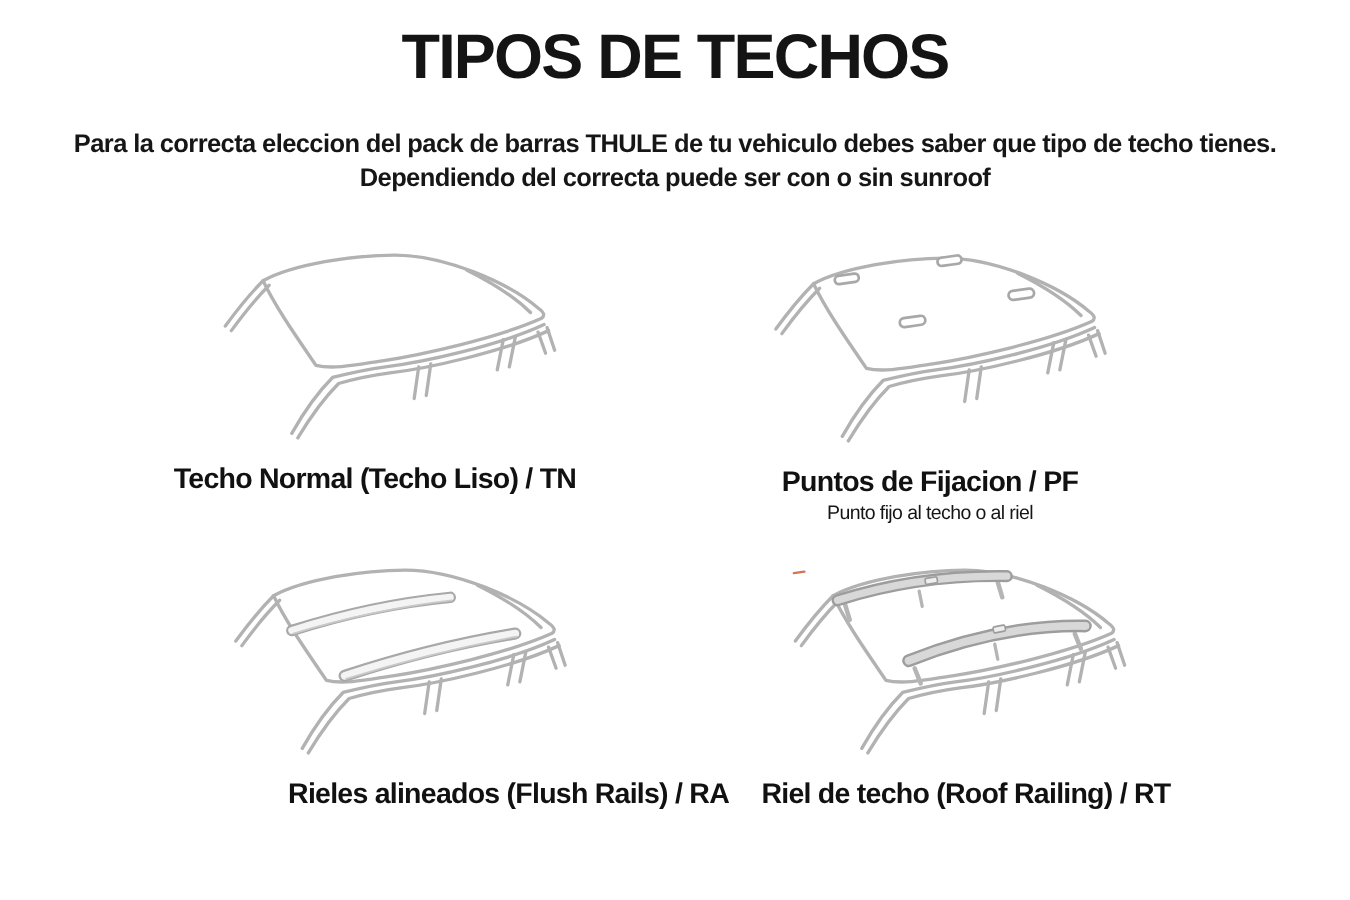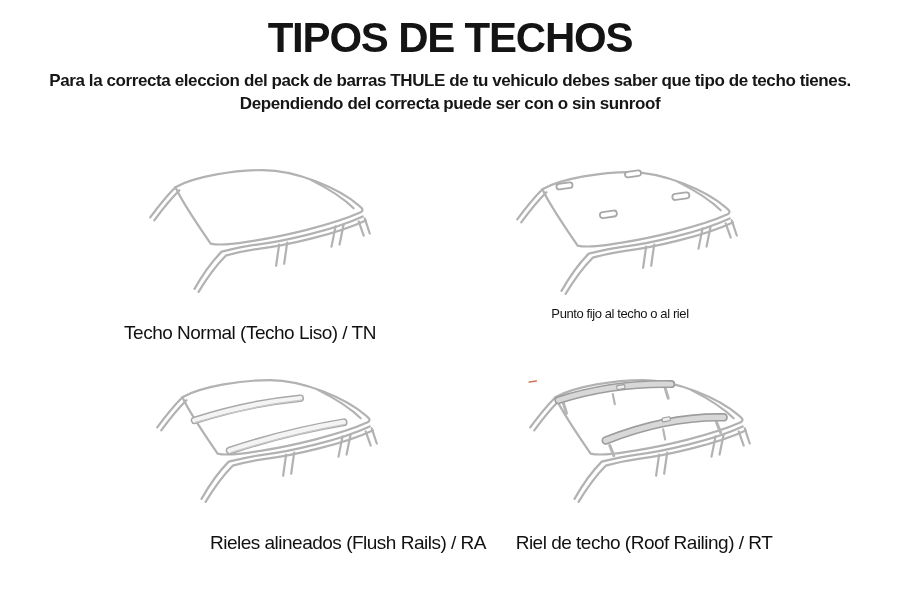--- a/index.html
+++ b/index.html
@@ -5,21 +5,21 @@
   html,body{margin:0;padding:0;}
   body{
     width:900px;height:600px;
     background:#ffffff;
     font-family:"Liberation Sans", sans-serif;
     color:#1a1a1a;
     position:relative;
     overflow:hidden;
   }
   .page-title{
-    margin:14px 0 8px 0;
+    margin:14px 0 23px 0;
     text-align:center;
     font-size:42px;
     font-weight:bold;
     letter-spacing:-1.2px;
     color:#141414;
   }
   .intro{
     text-align:center;
     font-size:17px;
     font-weight:bold;
@@ -36,23 +36,23 @@
   .card-tl{left:30px;top:148px;}
   .card-tr{left:400px;top:150px;}
   .card-bl{left:46px;top:358px;text-align:right;}
   .card-br{left:424px;top:358px;}
   .card-tl svg{transform:translateX(11px);}
   .card-tr svg{transform:translateX(8px);}
   .card-bl svg{transform:translateX(2px);}
   .card-br svg{transform:translateX(-3px);}
   .roof-label{
     font-size:19px;
-    font-weight:normal;
+    font-weight:bold;
     letter-spacing:-0.5px;
-    margin-top:19px;
+    margin-top:6px;
     color:#111111;
   }
   .roof-sublabel{
     font-size:13px;
     font-weight:normal;
     letter-spacing:-0.4px;
     margin-top:1px;
     color:#151515;
   }
   .defs-holder{position:absolute;width:0;height:0;overflow:hidden;}
@@ -105,20 +105,21 @@
 <div class="card card-tr">
   <svg viewBox="0 0 230 140" width="232" height="141">
     <use href="#base-roof"></use>
     <g stroke="#a8a8a8" stroke-width="1.8" fill="#ffffff">
       <rect x="44" y="19" width="16" height="5.5" rx="2.7" transform="rotate(-8 52 22)"></rect>
       <rect x="112" y="7" width="16" height="5.5" rx="2.7" transform="rotate(-8 120 10)"></rect>
       <rect x="87" y="47" width="17" height="6" rx="3" transform="rotate(-8 95 50)"></rect>
       <rect x="159" y="29" width="17" height="6" rx="3" transform="rotate(-8 167 32)"></rect>
     </g>
   </svg>
+  <div class="roof-label">Puntos de Fijacion / PF</div>
   <div class="roof-sublabel">Punto fijo al techo o al riel</div>
 </div>
 
 <div class="card card-bl">
   <svg viewBox="0 0 230 140" width="232" height="141">
     <use href="#base-roof"></use>
     <g fill="none" stroke-linecap="round">
       <path d="M42,48 Q95,31 147,26" stroke="#a8a8a8" stroke-width="7.5"></path>
       <path d="M42,48 Q95,31 147,26" stroke="#f4f4f4" stroke-width="4.6"></path>
       <path d="M43,50 Q96,34 148,28" stroke="#c9c9c9" stroke-width="1.2"></path>

